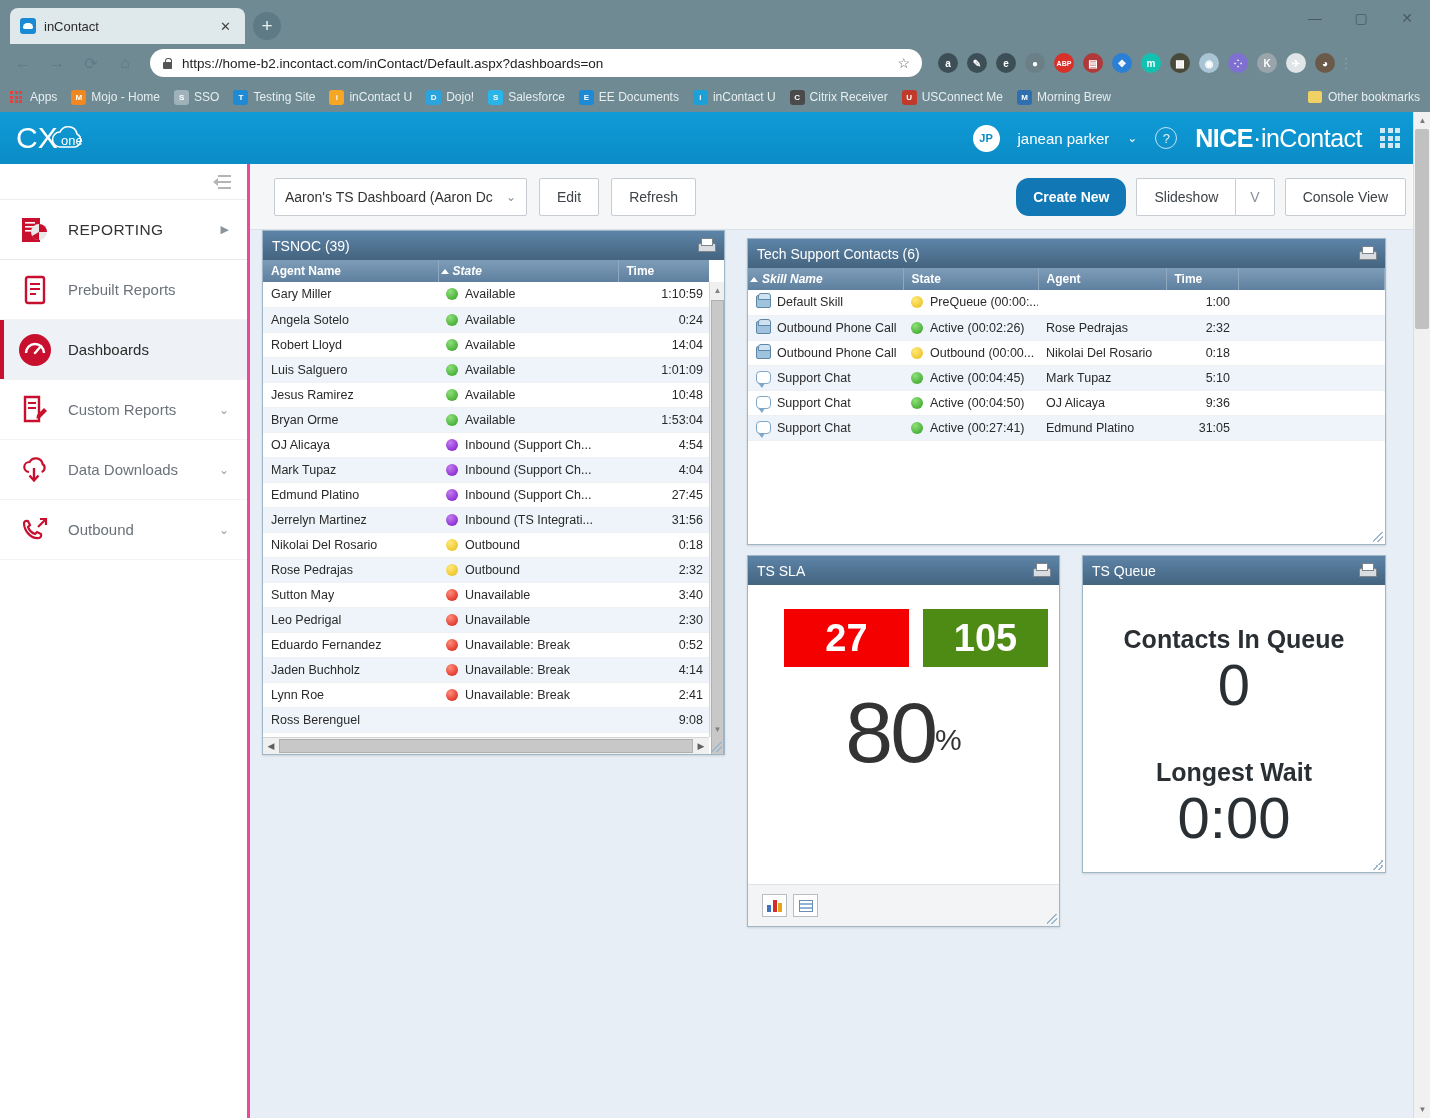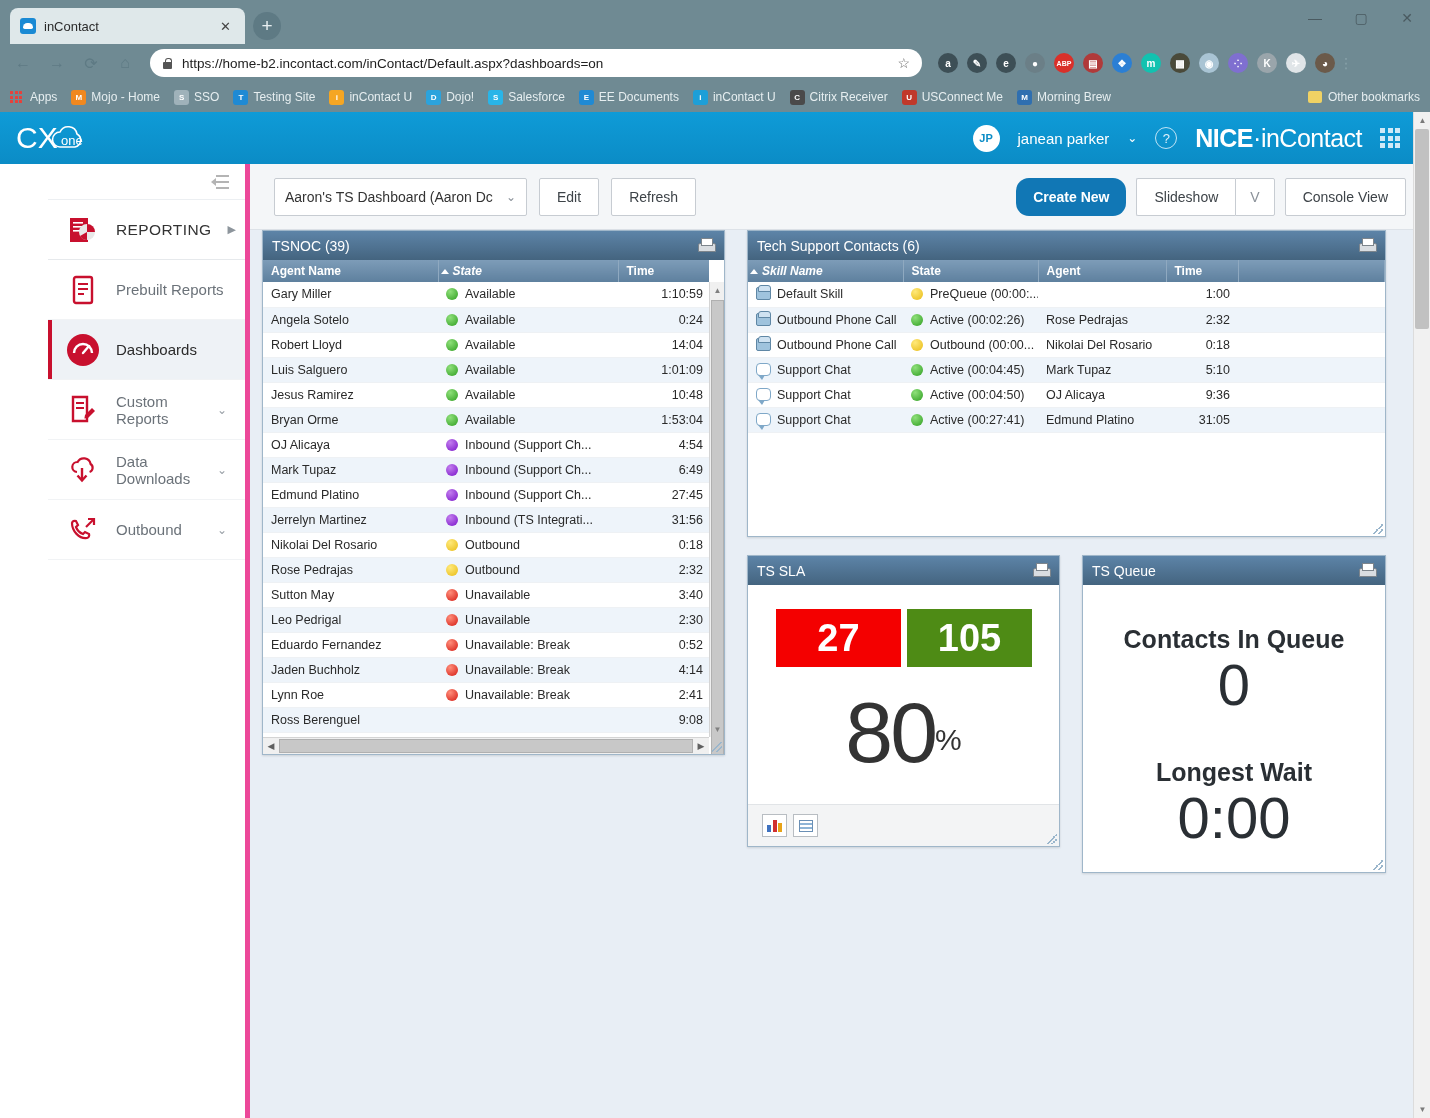--- a/index.html
+++ b/index.html
@@ -105,21 +105,21 @@
   }
   .nice-logo { color:#fff; font-size: 25px; letter-spacing:-0.5px; white-space:nowrap;}
   .nice-logo b { font-weight: 800; }
   .grid-ico { display:grid; grid-template-columns: repeat(3,5px); grid-template-rows: repeat(3,5px);
               gap:2.5px; }
   .grid-ico i { background:#cfe9f7; width:5px; height:5px; display:block;}
 
   .body-row { display: flex; height: 954px; }
 
   
-  .sidebar { width: 250px; background: #fff; border-right: 5px solid #ec4899; flex: 0 0 250px; padding-left: 48px; }
+  .sidebar { width: 250px; background: #fff; border-right: 3px solid #ec4899; flex: 0 0 250px; }
   .sidebar-top { height: 36px; display:flex; align-items:center; justify-content:flex-end;
                  padding-right: 16px; border-bottom: 1px solid #eceff2;}
   .collapse-ico { width: 18px; height: 14px; position: relative; cursor:pointer; opacity:.55;}
   .collapse-ico i { position:absolute; right:0; height:2px; background:#777; }
   .collapse-ico i:nth-child(1){top:0; width:13px;}
   .collapse-ico i:nth-child(2){top:6px; width:13px;}
   .collapse-ico i:nth-child(3){top:12px; width:13px;}
   .collapse-ico::before{ content:''; position:absolute; left:0; top:3px;
      border-top:4px solid transparent; border-bottom:4px solid transparent; border-right:5px solid #777;}
 
@@ -222,21 +222,21 @@
 
   .resize-grip { position:absolute; right:2px; bottom:2px; width:10px; height:10px;
                  background:
                    linear-gradient(135deg, transparent 45%, #9ab6cc 45%, #9ab6cc 55%, transparent 55%),
                    linear-gradient(135deg, transparent 70%, #9ab6cc 70%, #9ab6cc 80%, transparent 80%);
                  }
 
   
   .sla-tiles { display:flex; gap: 6px; padding: 24px 0 0 28px; }
   .sla-tile { width: 125px; height: 58px; display:flex; align-items:center; justify-content:center;
-              color:#fff; font-size: 38px; font-weight: bold; }
+              color:#fff; font-size: 38px; font-weight: bold; margin-left: 8px; }
   .sla-tile.red { background: #f40000; }
   .sla-tile.green { background: #4e8b15; }
   .sla-pct { text-align:center; margin-top: 22px; color:#333; }
   .sla-pct .big { font-size: 86px; font-weight: 300; letter-spacing:-3px; line-height:1;}
   .sla-pct .sym { font-size: 30px; font-weight: 400; vertical-align: 12px;}
   .sla-footer { position:absolute; left:0; right:0; bottom:0; height: 42px; background:#f3f4f5;
                 border-top:1px solid #e1e4e7; display:flex; align-items:center; gap:6px; padding-left: 14px;}
   .mini-btn { width: 25px; height: 23px; border:1px solid #b8bdc2; background:#fff;
               display:flex;align-items:center;justify-content:center; cursor:pointer;}
   .bars { display:flex; align-items:flex-end; gap:1.5px; height: 13px;}
@@ -565,21 +565,21 @@
                         <td class="num">1:53:04</td>
                       </tr>
                       <tr>
                         <td>OJ Alicaya</td>
                         <td><span class="dot purple"></span><span>Inbound (Support Ch...</span></td>
                         <td class="num">4:54</td>
                       </tr>
                       <tr>
                         <td>Mark Tupaz</td>
                         <td><span class="dot purple"></span><span>Inbound (Support Ch...</span></td>
-                        <td class="num">6:49</td>
+                        <td class="num">4:04</td>
                       </tr>
                       <tr>
                         <td>Edmund Platino</td>
                         <td><span class="dot purple"></span><span>Inbound (Support Ch...</span></td>
                         <td class="num">27:45</td>
                       </tr>
                       <tr>
                         <td>Jerrelyn Martinez</td>
                         <td><span class="dot purple"></span><span>Inbound (TS Integrati...</span></td>
                         <td class="num">31:56</td>
@@ -634,21 +634,21 @@
               </div>
               <div class="hscroll">
                 <div class="left">◀</div>
                 <div class="thumb"></div>
                 <div class="right">▶</div>
               </div>
             </div>
             <div class="resize-grip"></div>
           </div>
 
-          <div class="widget" style="left:497px; top:0px; width:639px; height:307px;">
+          <div class="widget" style="left:497px; top:8px; width:639px; height:307px;">
             <div class="w-head">
               <span class="w-title">Tech Support Contacts (6)</span>
               <span class="printer"></span>
             </div>
             <div class="w-body">
               <table class="grid">
                 <colgroup>
                     <col style="width:155px">
                     <col style="width:135px">
                     <col style="width:128px">
@@ -706,21 +706,21 @@
                       <td>Edmund Platino</td>
                       <td class="num">31:05</td>
                       <td></td>
                     </tr>
                   </tbody>
               </table>
             </div>
             <div class="resize-grip"></div>
           </div>
 
-          <div class="widget" style="left:497px; top:325px; width:313px; height:292px;">
+          <div class="widget" style="left:497px; top:325px; width:313px; height:372px;">
             <div class="w-head">
               <span class="w-title">TS SLA</span>
               <span class="printer"></span>
             </div>
             <div class="w-body">
               <div class="sla-tiles">
                 <div class="sla-tile red">27</div>
                 <div class="sla-tile green">105</div>
               </div>
               <div class="sla-pct">

